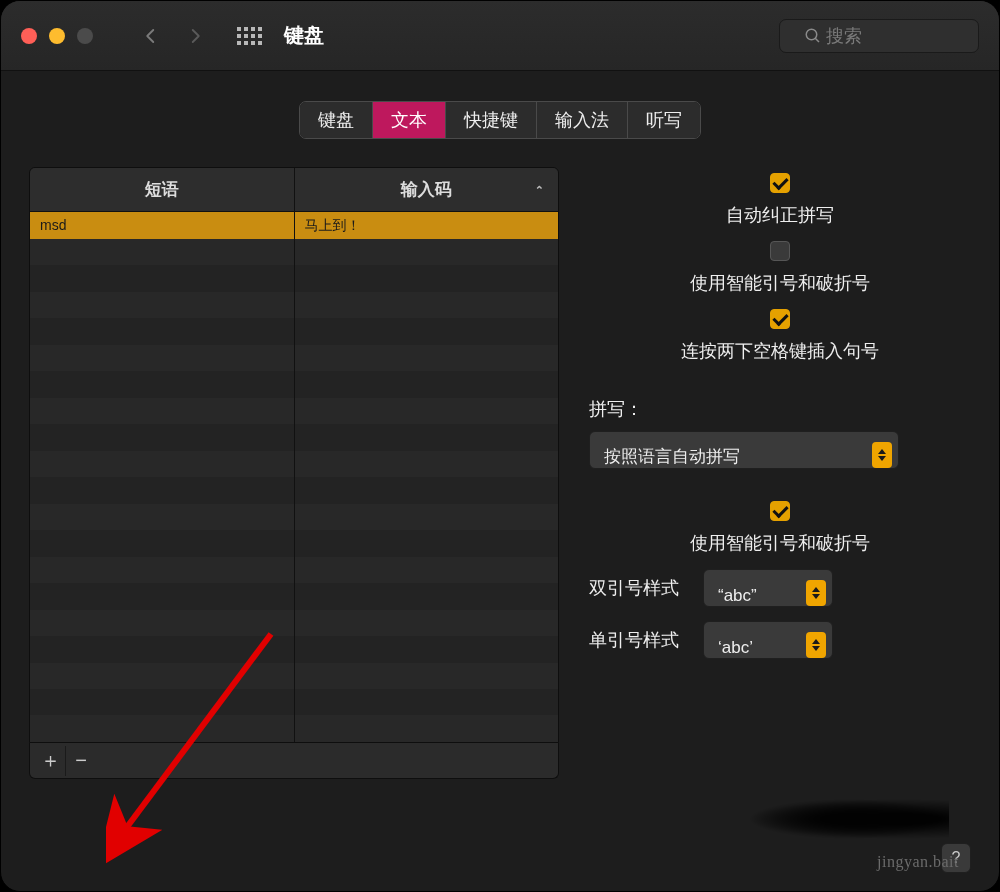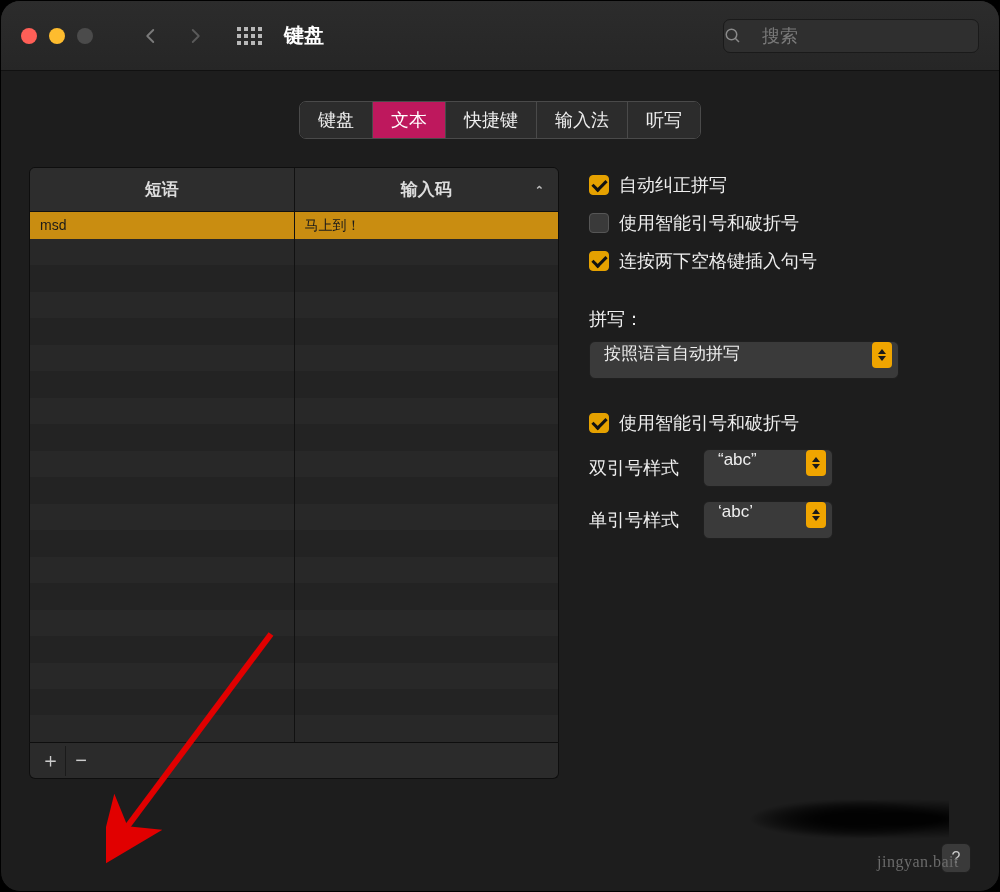--- a/index.html
+++ b/index.html
@@ -29,21 +29,21 @@
   .traffic{display:flex;gap:12px;}
   .dot{width:16px;height:16px;border-radius:50%;}
   .dot.red{background:#ff5f57;}
   .dot.yellow{background:#febc2e;}
   .dot.gray{background:#4b4b4b;}
   .navbtns{display:flex;gap:20px;margin-left:46px;}
   .navbtn{color:#6a6a6a;font-size:22px;display:flex;align-items:center;justify-content:center;width:24px;height:24px;}
   .grid-ico{margin-left:30px;display:grid;grid-template-columns:repeat(4,4px);grid-template-rows:repeat(3,4px);gap:3px;}
   .grid-ico span{background:#b8b8b8;display:block;width:4px;height:4px;}
   .title{color:#fff;font-size:20px;font-weight:600;margin-left:22px;}
-  .search{margin-left:auto;width:256px;height:34px;background:#2f2f2f;border:1px solid #1a1a1a;border-radius:7px;display:flex;align-items:center;padding:0 0;gap:20px;}
+  .search{margin-left:auto;width:200px;height:34px;background:#2f2f2f;border:1px solid #1a1a1a;border-radius:7px;display:flex;align-items:center;padding:0 24px;gap:4px;}
   .search svg{width:18px;height:18px;fill:none;stroke:#8a8a8a;stroke-width:2;}
   .search span{color:#7a7a7a;font-size:18px;}
 
   .body{flex:1;padding:30px 28px 10px 28px;position:relative;}
 
   .tabbar{display:flex;justify-content:center;margin-bottom:28px;}
   .tabs{display:flex;border:1px solid #4a4a4a;border-radius:7px;overflow:hidden;}
   .tab{padding:6px 18px;color:#eee;font-size:18px;background:#2c2c2c;border-right:1px solid #4a4a4a;cursor:pointer;}
   .tab:last-child{border-right:none;}
   .tab.active{background:#be185d;color:#fff;}
@@ -61,26 +61,26 @@
   .tr:nth-child(odd){background:#232323;}
   .tr:nth-child(even){background:#282828;}
   .tr.sel{background:var(--row-highlight);color:#1a1a1a;font-weight:500;}
   .td{flex:1;padding:0 10px;white-space:nowrap;overflow:hidden;}
   .td+.td{border-left:1px solid #111;}
   .tfooter{background:#2b2b2b;border:1px solid #0e0e0e;border-top:none;border-radius:0 0 6px 6px;height:36px;display:flex;align-items:center;padding:0 6px;}
   .iconbtn{width:30px;height:30px;display:flex;align-items:center;justify-content:center;color:#ccc;font-size:20px;border-right:1px solid #1a1a1a;cursor:pointer;}
   .iconbtn:last-child{border-right:none;}
 
   .options{flex:1;padding-top:6px;color:#eee;font-size:18px;}
-  .chk{display:flex;align-items:center;gap:10px;margin-bottom:14px;}
+  .chk{display:flex;align-items:center;gap:10px;margin-bottom:14px;flex-direction:column;}
   .box{width:20px;height:20px;border-radius:4px;border:1px solid #565656;background:#3a3a3a;display:flex;align-items:center;justify-content:center;}
   .box.checked{background:var(--accent);border-color:var(--accent);}
   .box.checked::after{content:"";width:6px;height:11px;border:solid #111;border-width:0 3px 3px 0;transform:rotate(45deg);margin-top:-3px;}
   .section-label{margin-top:34px;margin-bottom:10px;}
-  .select{display:flex;align-items:flex-start;background:var(--select-bg);border:1px solid #1f1f1f;border-radius:6px;height:38px;padding:0 6px 0 14px;cursor:pointer;position:relative;}
+  .select{display:flex;align-items:flex-end;background:var(--select-bg);border:1px solid #1f1f1f;border-radius:6px;height:38px;padding:0 6px 0 14px;cursor:pointer;position:relative;}
   .select.full{width:310px;}
   .select.sm{width:130px;}
   .select .val{flex:1;color:#eee;font-size:17px;}
   .stepper{width:20px;height:26px;background:var(--select-arrow);border-radius:4px;display:flex;flex-direction:column;align-items:center;justify-content:center;gap:2px;}
   .stepper::before,.stepper::after{content:"";width:0;height:0;border-left:4px solid transparent;border-right:4px solid transparent;}
   .stepper::before{border-bottom:5px solid #1a1a1a;}
   .stepper::after{border-top:5px solid #1a1a1a;}
   .row{display:flex;align-items:center;gap:14px;margin-bottom:14px;}
   .row .lbl{width:100px;}
 

